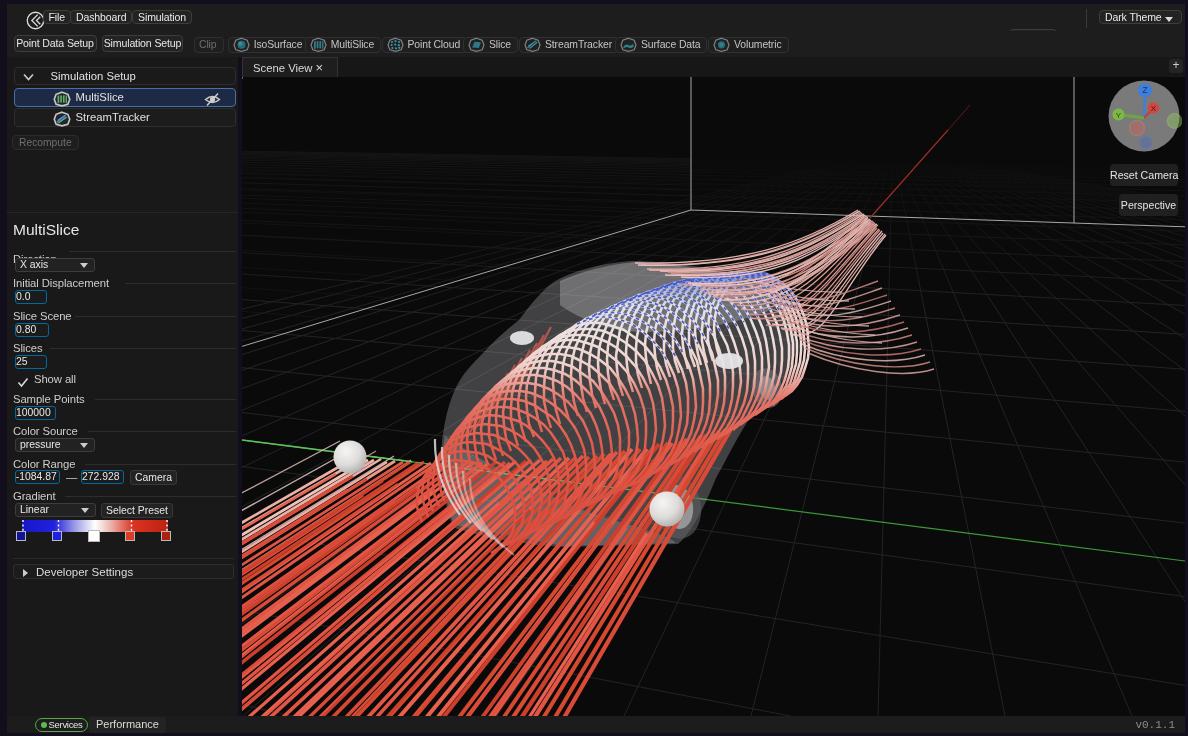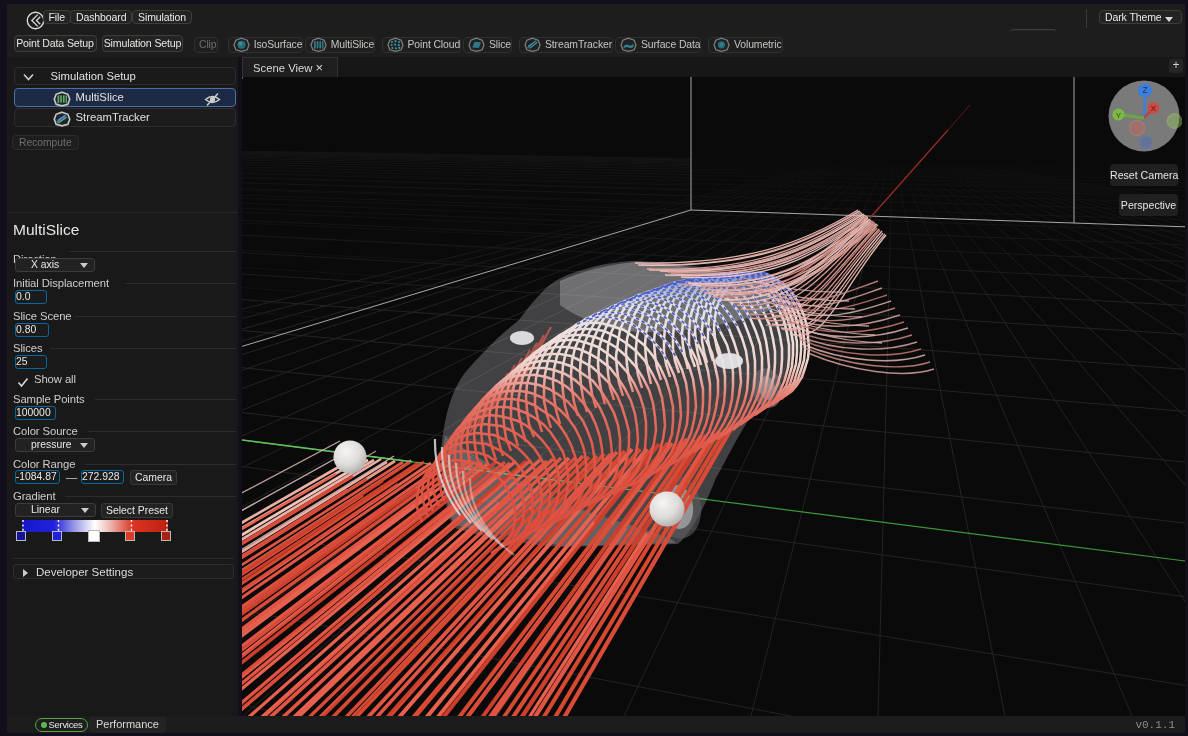--- a/index.html
+++ b/index.html
@@ -5,31 +5,31 @@
 * { margin:0; padding:0; box-sizing:border-box; }
 html,body { width:1188px; height:736px; overflow:hidden; background:#130e1c; font-family:"Liberation Sans",sans-serif; }
 #app { position:absolute; left:0; top:0; width:984px; height:736px; }
 
 #menubar { position:absolute; left:7px; top:4px; width:1178px; height:27px; background:#1d1d1d; }
 .mbtn { position:absolute; top:5.5px; height:14.5px; line-height:13px; padding:0 5px; background:#232323; border:1px solid #3d3d3d; border-radius:4px; color:#eceae7; font-size:10.5px; letter-spacing:-0.1px; white-space:nowrap; }
 #logo { position:absolute; left:19px; top:7px; width:19px; height:19px; }
 
 #toolbar { position:absolute; left:7px; top:31px; width:1178px; height:26px; background:#1d1d1d; }
 .tbtn { position:absolute; top:4px; height:16.5px; line-height:14.5px; background:#232323; border:1px solid #3d3d3d; border-radius:4px; color:#e8e6e3; font-size:10.6px; letter-spacing:-0.15px; text-align:center; }
-.toolitem { position:absolute; top:6px; height:15.5px; border:1px solid #303030; border-radius:4px; background:#1f1f1f; color:#b9b7b4; font-size:10.4px; letter-spacing:-0.1px; display:flex; align-items:center; gap:4px; padding:0 0 0 4px; white-space:nowrap; color:#c6c4c1; }
+.toolitem { position:absolute; top:6px; height:15.5px; border:1px solid #303030; border-radius:4px; background:#1f1f1f; color:#b9b7b4; font-size:10.4px; letter-spacing:-0.1px; display:flex; align-items:center; gap:4px; padding:0 6px 0 4px; white-space:nowrap; color:#c6c4c1; }
 .toolitem svg { display:block; }
 
 #sidebar { position:absolute; left:7px; top:57px; width:231px; height:676px; background:#191919; }
 #treepanel { position:absolute; left:0; top:0; width:231px; height:156px; border-bottom:1px solid #262626; }
 .trow { position:absolute; left:6.5px; width:222px; height:19px; border:1px solid #2e2e2e; border-radius:4px; background:#1c1c1c; color:#e3e1de; font-size:11.3px; line-height:17px; }
 #selrow { background:#1c2a45; border:1px solid #4a70ab; }
 .label { position:absolute; color:#cfcdca; font-size:11.3px; letter-spacing:-0.1px; white-space:nowrap; }
 .hline { position:absolute; height:1px; background:#2d2d2d; }
 .input { position:absolute; height:14px; background:#1b1b1b; border:1px solid #0369a1; border-radius:3px; color:#e9e7e4; font-size:10.4px; line-height:12px; padding:0 0; }
-.drop { position:absolute; height:14px; background:#222; border:1px solid #3d3d3d; border-radius:3px; color:#e9e7e4; font-size:10.4px; line-height:12px; padding:0 15px; }
+.drop { position:absolute; height:14px; background:#222; border:1px solid #3d3d3d; border-radius:3px; color:#e9e7e4; font-size:10.4px; line-height:12px; padding:0 4px; }
 .btnx { position:absolute; height:15px; background:#232323; border:1px solid #383838; border-radius:3px; color:#e9e7e4; font-size:10.4px; line-height:13px; padding:0 4px; }
 .drop .tri { position:absolute; right:6px; top:4.5px; width:0; height:0; border-left:4.5px solid transparent; border-right:4.5px solid transparent; border-top:5.5px solid #cfcdca; }
 
 #tabbar { position:absolute; left:242px; top:57px; width:943px; height:20px; background:#171717; }
 #tab1 { position:absolute; left:0px; top:0px; width:96px; height:20px; background:#1e1e1e; border:1px solid #333; border-bottom:none; color:#dbd9d6; font-size:11.3px; line-height:19px; padding-left:10px; }
 
 #viewport { position:absolute; left:242px; top:77px; width:943px; height:639px; background:#0b0b0b; overflow:hidden; }
 .vbtn { position:absolute; height:22px; background:rgba(33,33,33,0.96); border-radius:4px; color:#e6e4e1; font-size:10.6px; line-height:22px; text-align:center; white-space:nowrap; }
 
 #legend { position:absolute; left:548px; top:588px; width:370px; height:40px; }

